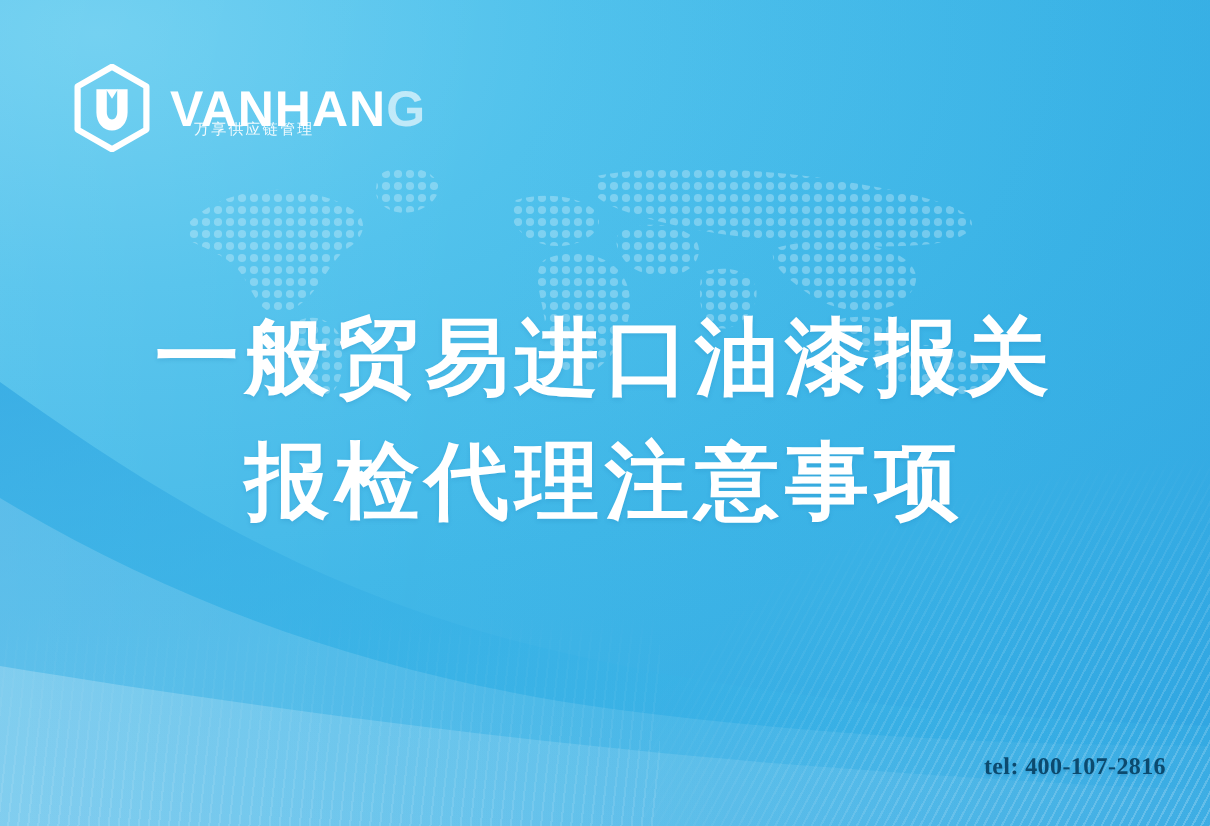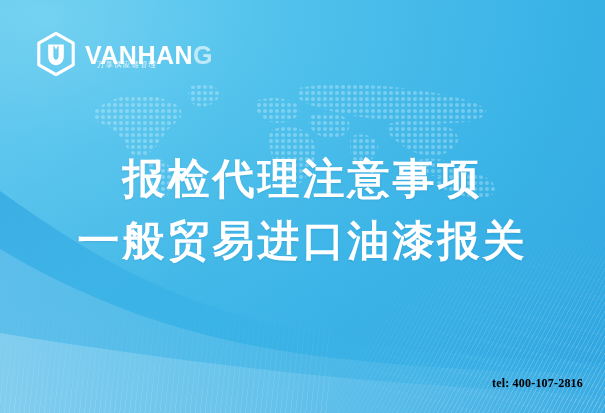--- a/index.html
+++ b/index.html
@@ -140,21 +140,21 @@
     letter-spacing: 3px;
     text-shadow: 0 1px 2px rgba(20,110,170,0.18);
     white-space: nowrap;
   }
 
   
   .tel {
     position: absolute;
     right: 22px;
     bottom: 22px;
-    color: #000000;
+    color: #0c4a6e;
     font-size: 12px;
     letter-spacing: 0.2px;
     font-family: "Liberation Serif", "DejaVu Serif", serif;
     font-weight: bold;
     text-shadow: 0 1px 1px rgba(20,110,170,0.25);
   }
 </style>
 </head>
 <body>
 
@@ -230,19 +230,19 @@
       <path d="M12.2 12.6 L12.2 24.2 C12.2 29.6 15.8 33.2 20 33.2 C24.2 33.2 27.8 29.6 27.8 24.2 L27.8 12.6 L22.6 12.6 L22.6 24.0 C22.6 26.3 21.5 27.7 20 27.7 C18.5 27.7 17.4 26.3 17.4 24.0 L17.4 12.6 Z" fill="#ffffff"></path>
       <path d="M17.0 12.6 L23.0 12.6 L20.0 17.4 Z" fill="#ffffff"></path>
     </svg>
     <div class="logo-text-wrap">
       <div class="logo-word"><span>VANHAN</span><span class="soft">G</span></div>
       <div class="logo-sub">万享供应链管理</div>
     </div>
   </div>
 
   <div class="headline">
+    <div class="line">一般贸易进口油漆报关</div>
     <div class="line">报检代理注意事项</div>
-    <div class="line">一般贸易进口油漆报关</div>
   </div>
 
   <div class="tel">tel: 400-107-2816</div>
 
 </div>
 
 </body></html>

